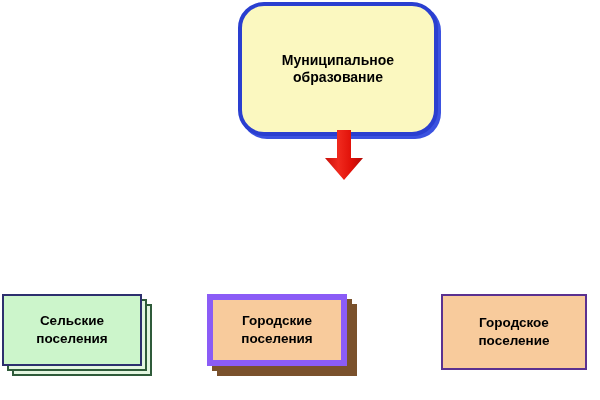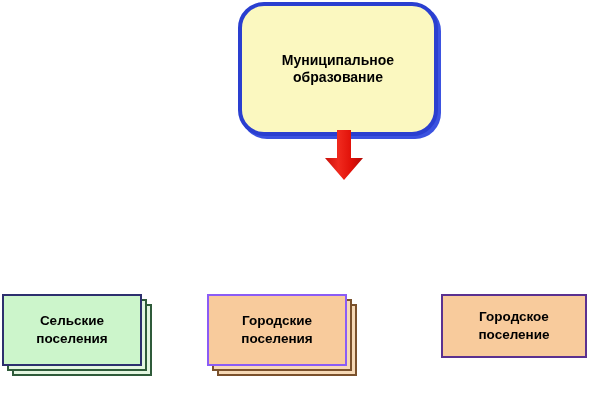--- a/index.html
+++ b/index.html
@@ -114,35 +114,35 @@
   .stack-rural .card.back1,
   .stack-rural .card.back2 {
     border-color: #2f5b3a;
     background: #e3f6e0;
   }
 
   
   .stack-urban { left: 207px; top: 294px; }
   .stack-urban .card {
     background: #f8cb9c;
-    border: 2px solid #8b5cf6;
+    border: 6px solid #8b5cf6;
   }
   .stack-urban .card.back1,
   .stack-urban .card.back2 {
     border-color: #7a512c;
     background: #f6d9b6;
   }
 
   
   .single-urban {
     position: absolute;
     left: 441px;
     top: 294px;
     width: 146px;
-    height: 64px;
+    height: 76px;
     box-sizing: border-box;
     background: #f8cb9c;
     border: 2px solid #5b3190;
     display: flex;
     align-items: center;
     justify-content: center;
     text-align: center;
     font-weight: bold;
     font-size: 13.5px;
     color: #000000;

